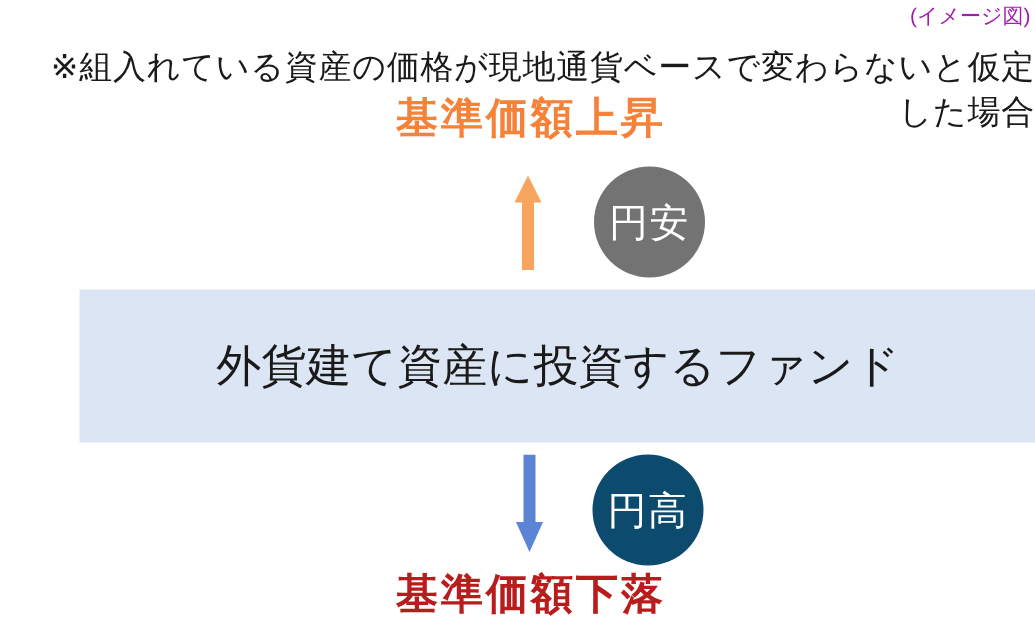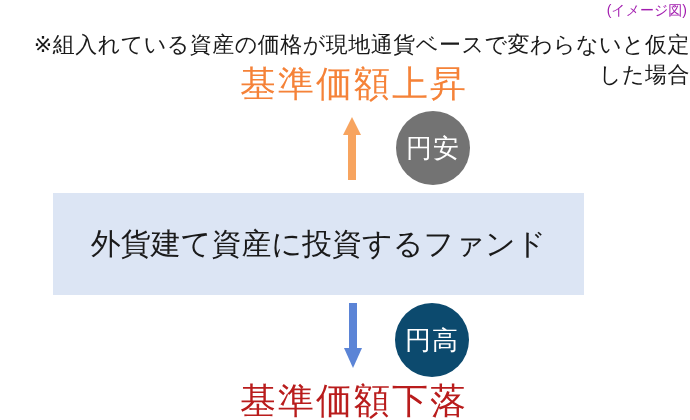--- a/index.html
+++ b/index.html
@@ -32,22 +32,22 @@
     text-align: right;
     font-size: 22px;
     letter-spacing: 0.5px;
     color: #1a1a1a;
   }
   .heading {
     position: absolute;
     left: 18px;
     right: 0;
     text-align: center;
-    font-size: 36px;
-    font-weight: normal;
+    font-size: 28px;
+    font-weight: bold;
     letter-spacing: 2px;
     line-height: 1.1;
   }
   .heading-up {
     top: 64px;
     color: #f58238;
   }
   .heading-down {
     top: 381px;
     color: #5b86d8;
@@ -83,21 +83,21 @@
   }
   .badge-down {
     left: 395px;
     top: 303px;
     background: #5b84d6;
   }
   .fund-box {
     position: absolute;
     left: 53px;
     top: 193px;
-    width: 531px;
+    width: 638px;
     height: 102px;
     background: #dce5f4;
     display: flex;
     align-items: center;
     justify-content: center;
     font-size: 30px;
     color: #1a1a1a;
   }
 </style>
 </head>

